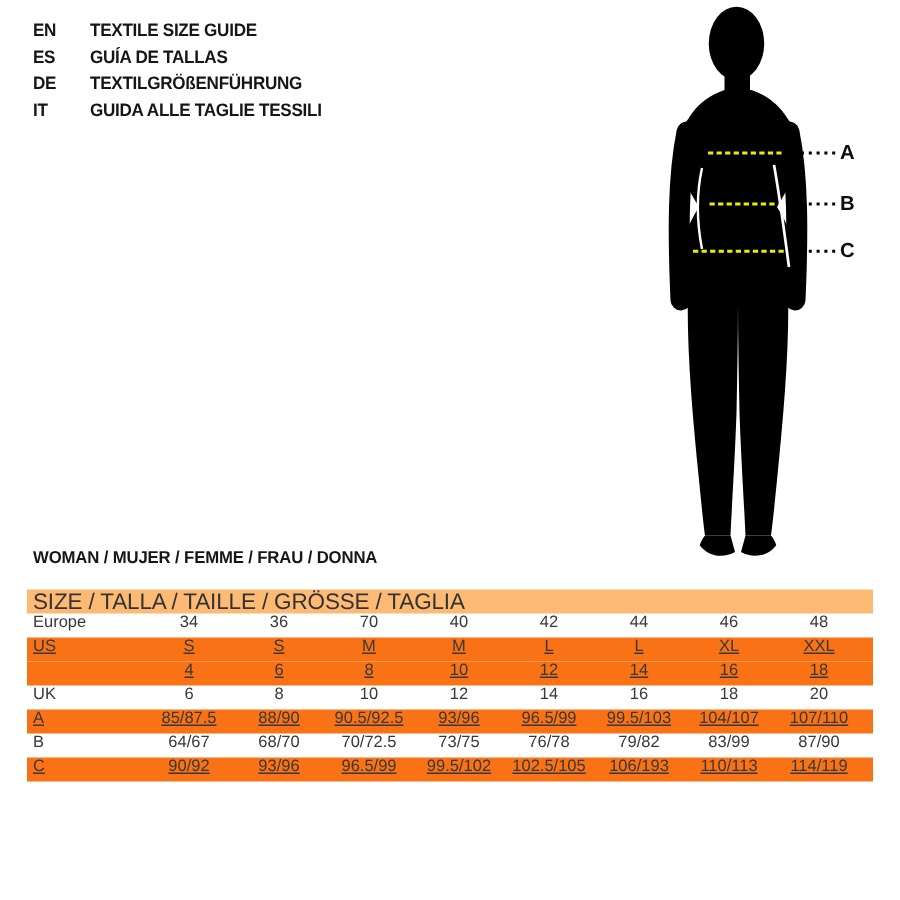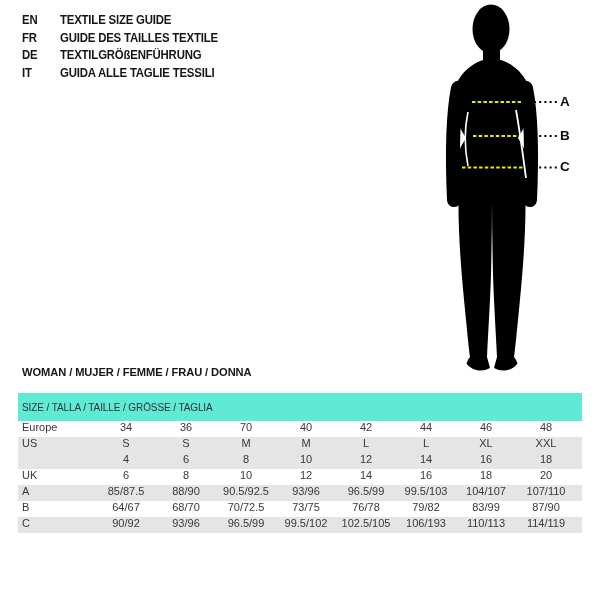--- a/index.html
+++ b/index.html
@@ -29,26 +29,26 @@
   .label-a { top:94px; } .label-b { top:128px; } .label-c { top:159px; }
   
   .gender-title {
     position:absolute; left:22px; top:366px; font-size:11.5px; font-weight:bold;
     color:#161616; letter-spacing:-0.1px; transform:scaleX(0.97);
     transform-origin:left center; white-space:nowrap;
   }
   
   .size-table { position:absolute; left:18px; top:393px; width:564px; }
   .table-header {
-    height:28px; background:#5eead4; display:flex; align-items:center;
-    padding-left:4px; font-size:10px; color:#333333; letter-spacing:-0.1px;
+    height:16px; background:#fdba74; display:flex; align-items:center;
+    padding-left:4px; font-size:15px; color:#333333; letter-spacing:-0.1px;
     white-space:nowrap;
   }
   .t-row { height:16px; display:flex; align-items:flex-start; font-size:11px; color:#383838; }
-  .t-row.shaded { background:#e5e5e5; }
+  .t-row.shaded { background:#f97316;text-decoration:underline; }
   .t-label { width:78px; padding-left:4px; }
   .t-cell { width:60px; text-align:center; }
   
   .legend-block { position:absolute; left:22px; top:545px; }
   .legend-line {
     height:15.6px; font-size:11.5px; font-weight:bold; color:#161616;
     letter-spacing:-0.2px; transform:scaleX(0.95); transform-origin:left center;
     white-space:nowrap; display:flex; align-items:center;
   }
 </style>
@@ -56,22 +56,22 @@
 <body>
 
 <div class="page">
 
   <div class="lang-block">
     <div class="lang-row">
       <span class="lang-code">EN</span>
       <span class="lang-label">TEXTILE SIZE GUIDE</span>
     </div>
     <div class="lang-row">
-      <span class="lang-code">FR</span>
-      <span class="lang-label">GUIDE DES TAILLES TEXTILE</span>
+      <span class="lang-code">ES</span>
+      <span class="lang-label">GUÍA DE TALLAS</span>
     </div>
     <div class="lang-row">
       <span class="lang-code">DE</span>
       <span class="lang-label">TEXTILGRÖßENFÜHRUNG</span>
     </div>
     <div class="lang-row">
       <span class="lang-code">IT</span>
       <span class="lang-label">GUIDA ALLE TAGLIE TESSILI</span>
     </div>
   </div>

